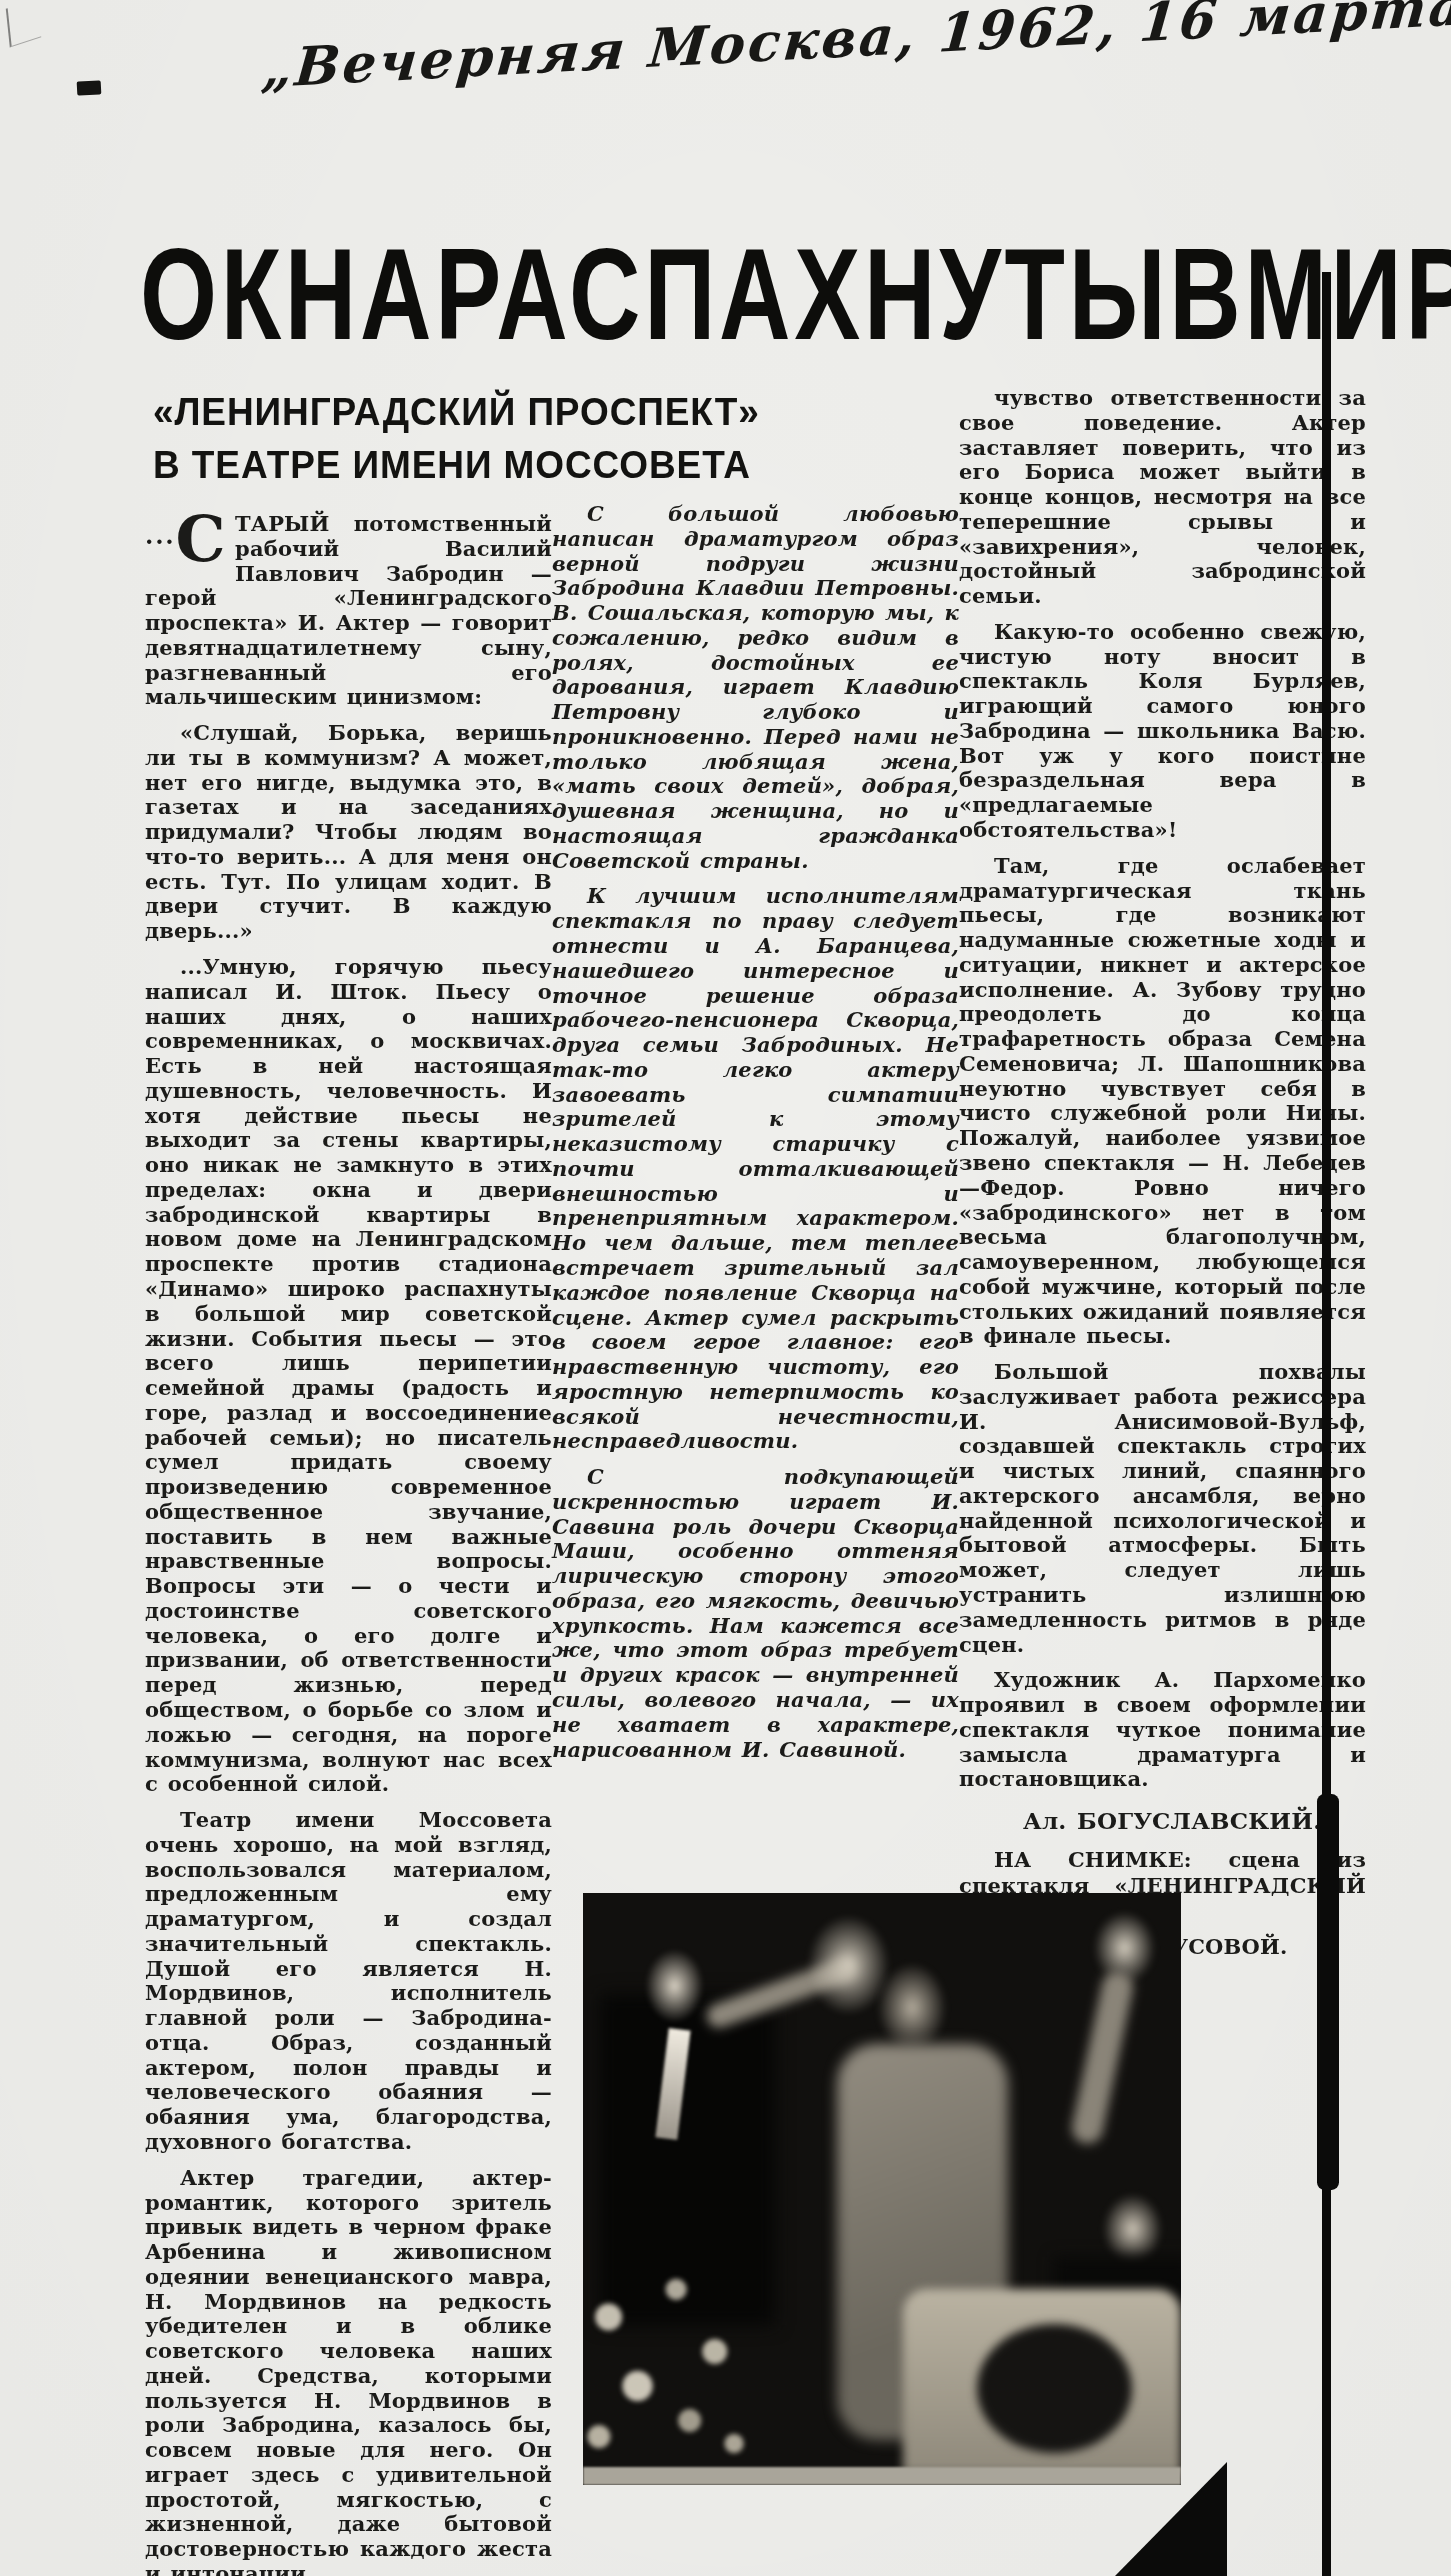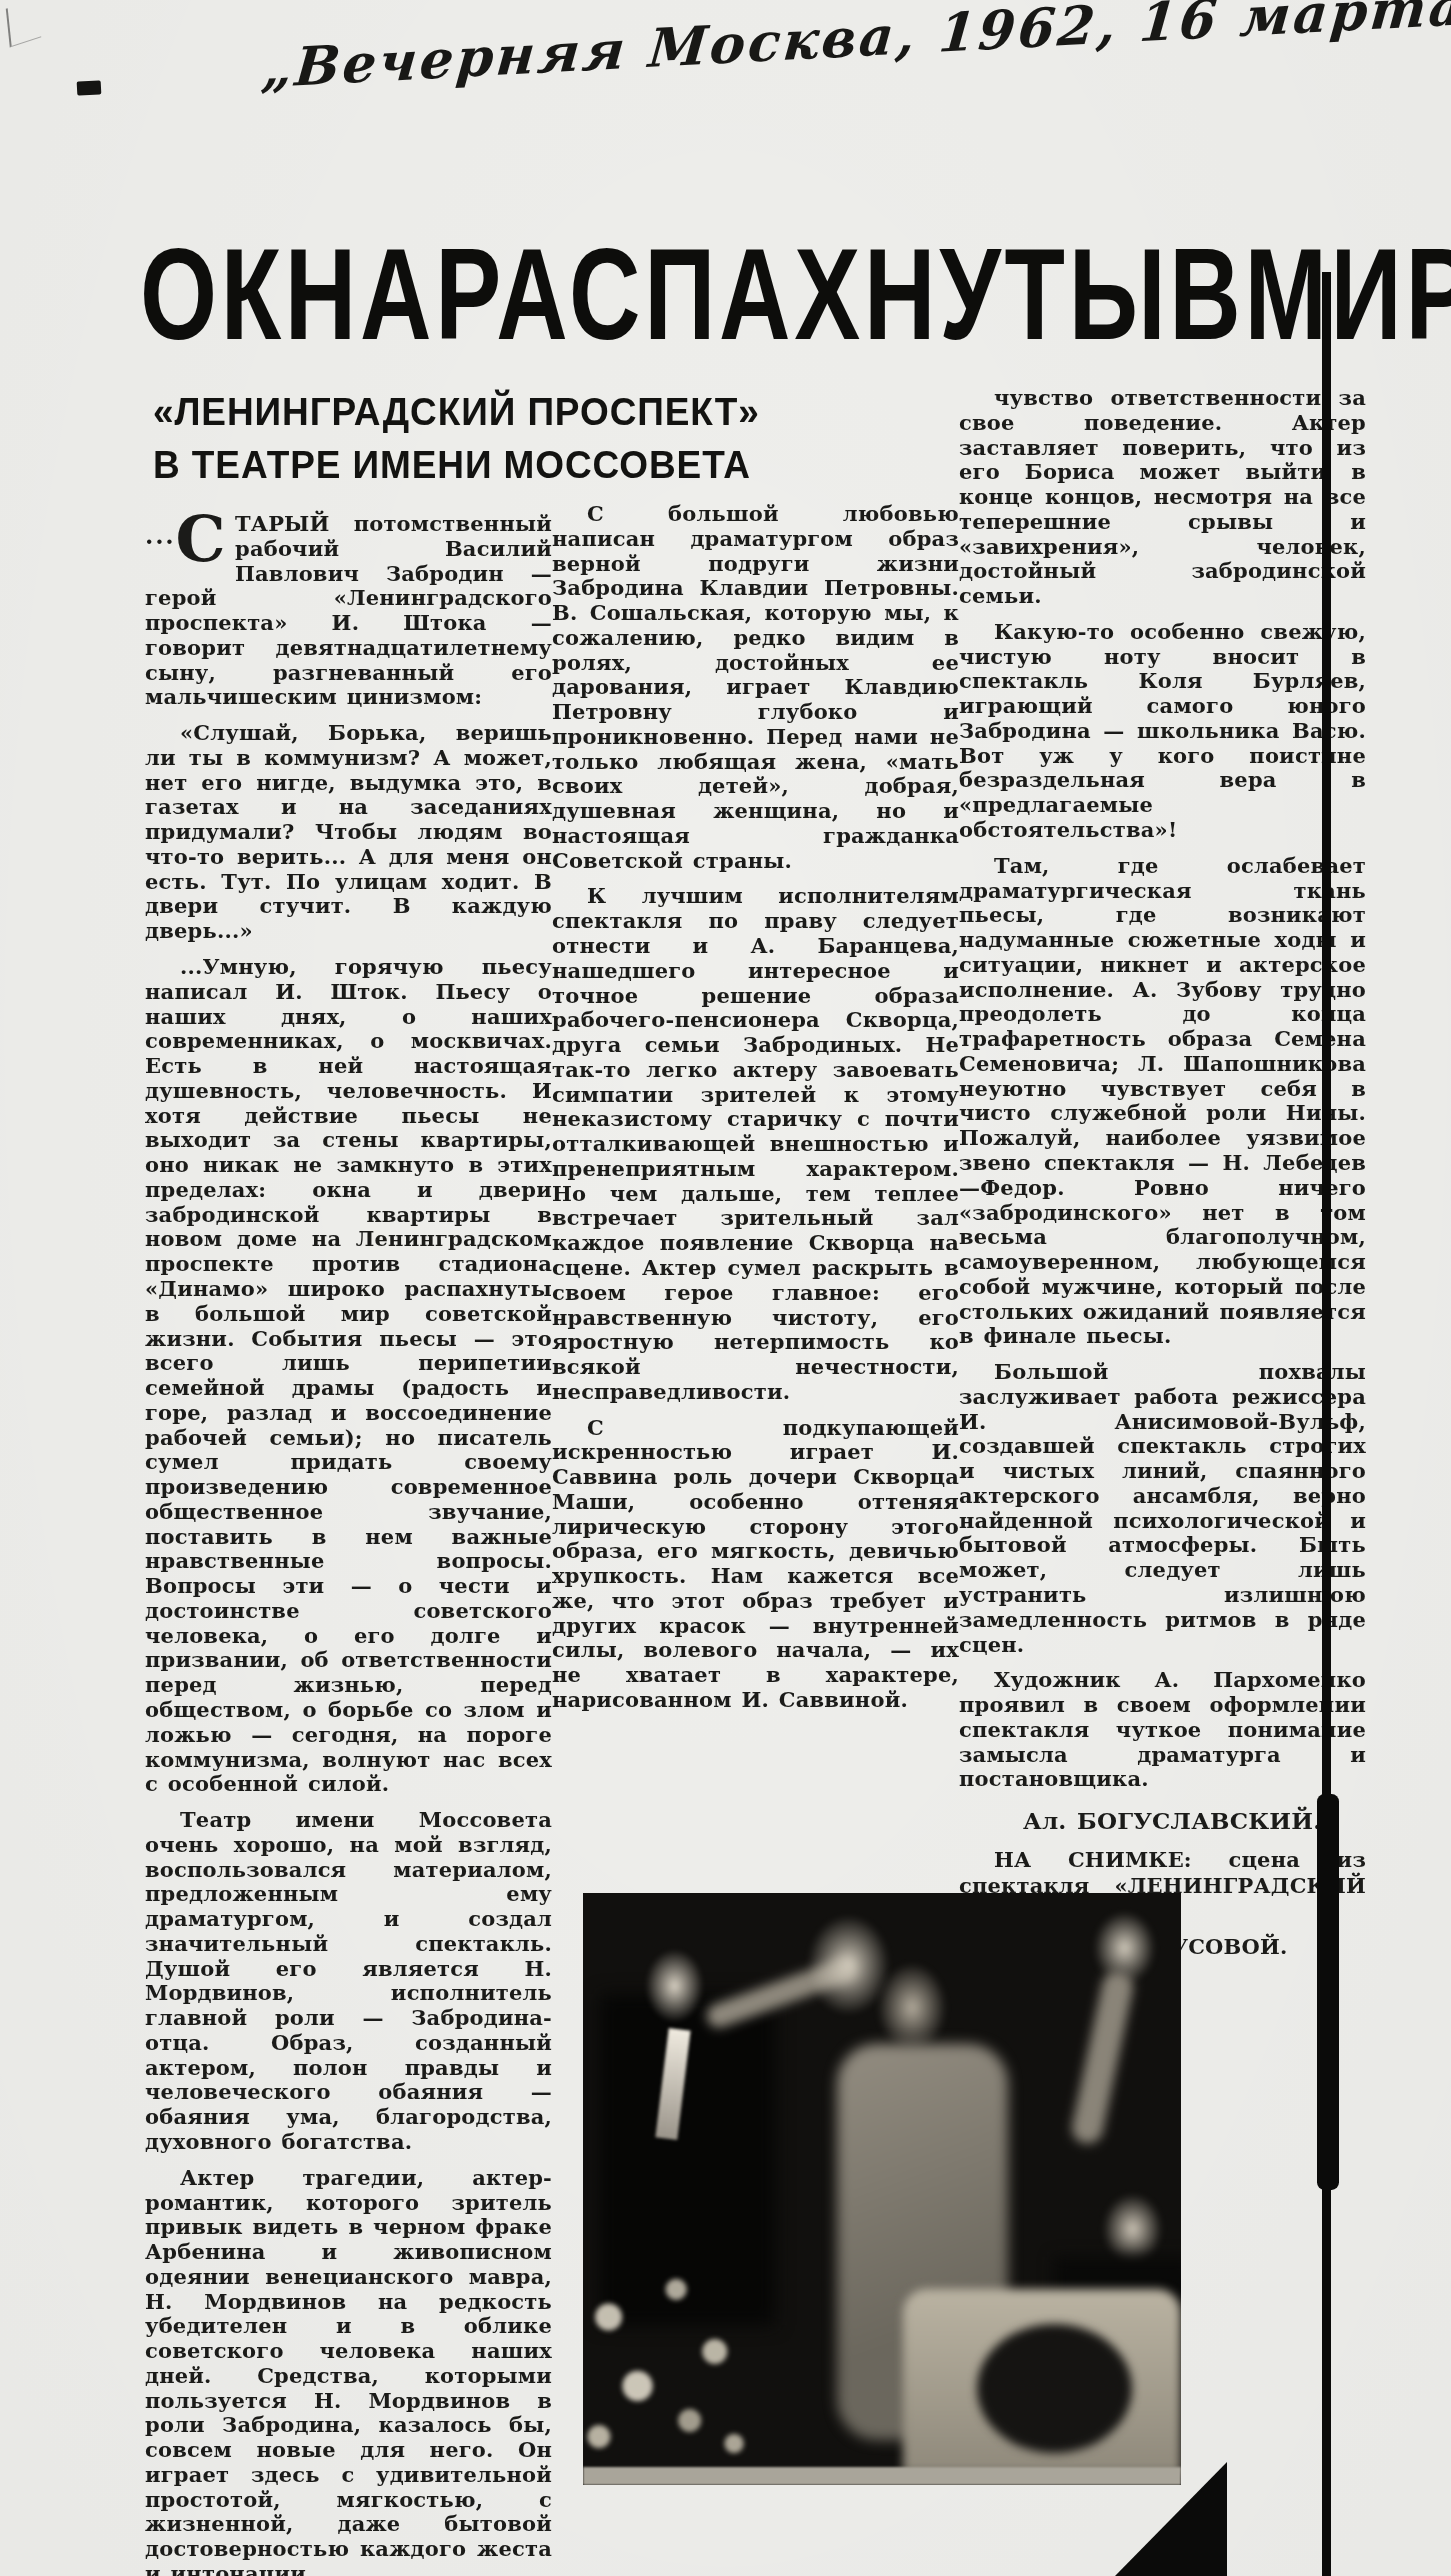--- a/index.html
+++ b/index.html
@@ -53,21 +53,21 @@
   }
   .col p{
     margin:0 0 11px 0;
     font-size:21px;line-height:1.18;
     font-weight:bold;
     text-align:justify;
     text-indent:35px;
     letter-spacing:0.2px;word-spacing:2.3px;
   }
   .col1{left:145px;top:512px;}
-  .col2{left:552px;top:502px;}
+  .col2{left:552px;top:502px;font-style:italic;}
   .col3{left:959px;top:386px;}
   .lead{text-indent:0 !important;}
   .dropcap{float:left;margin:1.8px 9.2px 0 0;white-space:nowrap;}
   .dropcap .dots{font-size:24px;font-weight:bold;letter-spacing:1.8px;vertical-align:16.6px;}
   .dropcap .big{font-size:63px;line-height:.82;font-weight:bold;}
   .signature{
     text-align:center;padding-left:64px;
     font-size:23px !important;text-indent:0 !important;
     margin-top:14.7px !important;
   }
@@ -143,21 +143,21 @@
     <span>МИР</span>
   </h1>
 
   <div class="subhead">
     <div>«ЛЕНИНГРАДСКИЙ ПРОСПЕКТ»</div>
     <div>В ТЕАТРЕ ИМЕНИ МОССОВЕТА</div>
   </div>
 
   <div class="col col1">
     <p class="lead">
-      <span class="dropcap"><span class="dots">...</span><span class="big">С</span></span><span>ТАРЫЙ потомственный рабочий Василий Павлович Забродин — герой «Ленинградского проспекта» И. Штока — говорит девятнадцатилетнему сыну, разгневанный его мальчишеским цинизмом:</span>
+      <span class="dropcap"><span class="dots">...</span><span class="big">С</span></span><span>ТАРЫЙ потомственный рабочий Василий Павлович Забродин — герой «Ленинградского проспекта» И. Актер — говорит девятнадцатилетнему сыну, разгневанный его мальчишеским цинизмом:</span>
     </p>
     <p>«Слушай, Борька, веришь ли ты в коммунизм? А может, нет его нигде, выдумка это, в газетах и на заседаниях придумали? Чтобы людям во что-то верить... А для меня он есть. Тут. По улицам ходит. В двери стучит. В каждую дверь...»</p>
     <p>...Умную, горячую пьесу написал И. Шток. Пьесу о наших днях, о наших современниках, о москвичах. Есть в ней настоящая душевность, человечность. И хотя действие пьесы не выходит за стены квартиры, оно никак не замкнуто в этих пределах: окна и двери забродинской квартиры в новом доме на Ленинградском проспекте против стадиона «Динамо» широко распахнуты в большой мир советской жизни. События пьесы — это всего лишь перипетии семейной драмы (радость и горе, разлад и воссоединение рабочей семьи); но писатель сумел придать своему произведению современное общественное звучание, поставить в нем важные нравственные вопросы. Вопросы эти — о чести и достоинстве советского человека, о его долге и призвании, об ответственности перед жизнью, перед обществом, о борьбе со злом и ложью — сегодня, на пороге коммунизма, волнуют нас всех с особенной силой.</p>
     <p>Театр имени Моссовета очень хорошо, на мой взгляд, воспользовался материалом, предложенным ему драматургом, и создал значительный спектакль. Душой его является Н. Мордвинов, исполнитель главной роли — Забродина-отца. Образ, созданный актером, полон правды и человеческого обаяния — обаяния ума, благородства, духовного богатства.</p>
     <p>Актер трагедии, актер-романтик, которого зритель привык видеть в черном фраке Арбенина и живописном одеянии венецианского мавра, Н. Мордвинов на редкость убедителен и в облике советского человека наших дней. Средства, которыми пользуется Н. Мордвинов в роли Забродина, казалось бы, совсем новые для него. Он играет здесь с удивительной простотой, мягкостью, с жизненной, даже бытовой достоверностью каждого жеста и интонации.</p>
   </div>
 
   <div class="col col2">
     <p>С большой любовью написан драматургом образ верной подруги жизни Забродина Клавдии Петровны. В. Сошальская, которую мы, к сожалению, редко видим в ролях, достойных ее дарования, играет Клавдию Петровну глубоко и проникновенно. Перед нами не только любящая жена, «мать своих детей», добрая, душевная женщина, но и настоящая гражданка Советской страны.</p>
     <p>К лучшим исполнителям спектакля по праву следует отнести и А. Баранцева, нашедшего интересное и точное решение образа рабочего-пенсионера Скворца, друга семьи Забродиных. Не так-то легко актеру завоевать симпатии зрителей к этому неказистому старичку с почти отталкивающей внешностью и пренеприятным характером. Но чем дальше, тем теплее встречает зрительный зал каждое появление Скворца на сцене. Актер сумел раскрыть в своем герое главное: его нравственную чистоту, его яростную нетерпимость ко всякой нечестности, несправедливости.</p>

